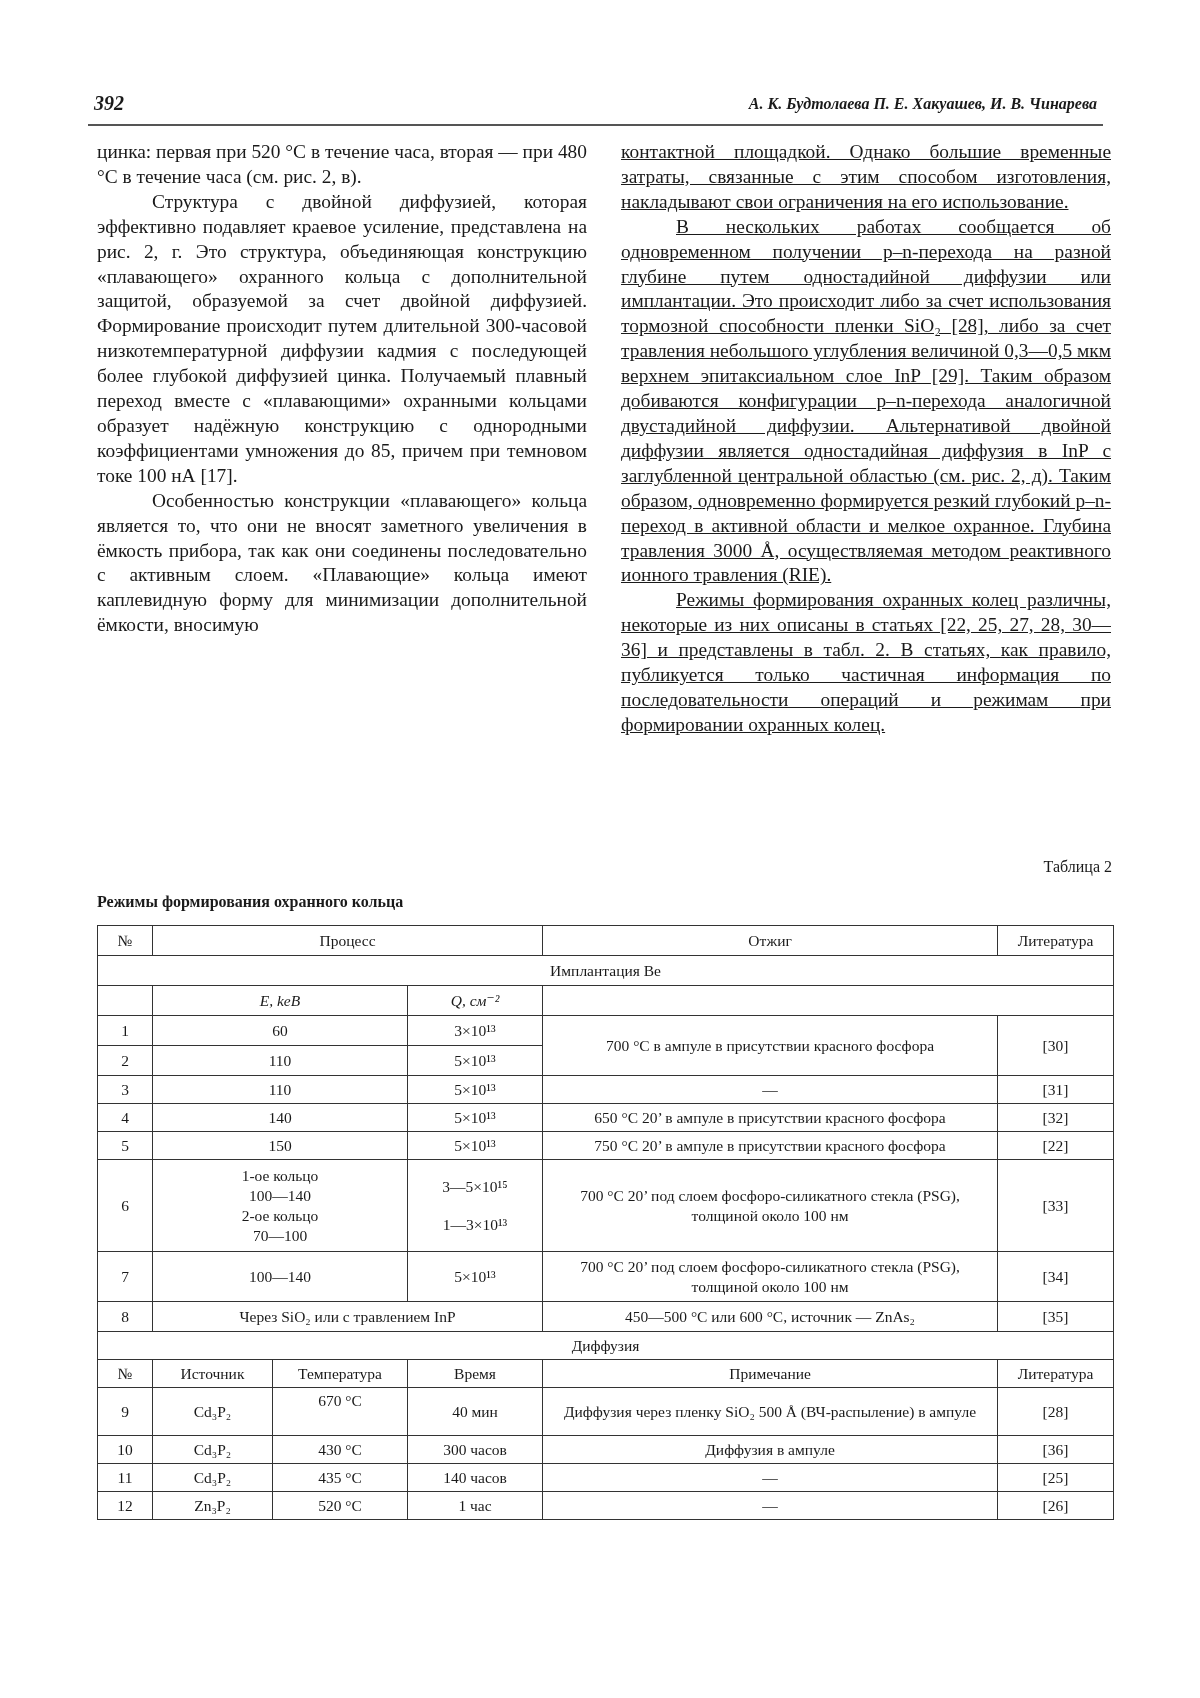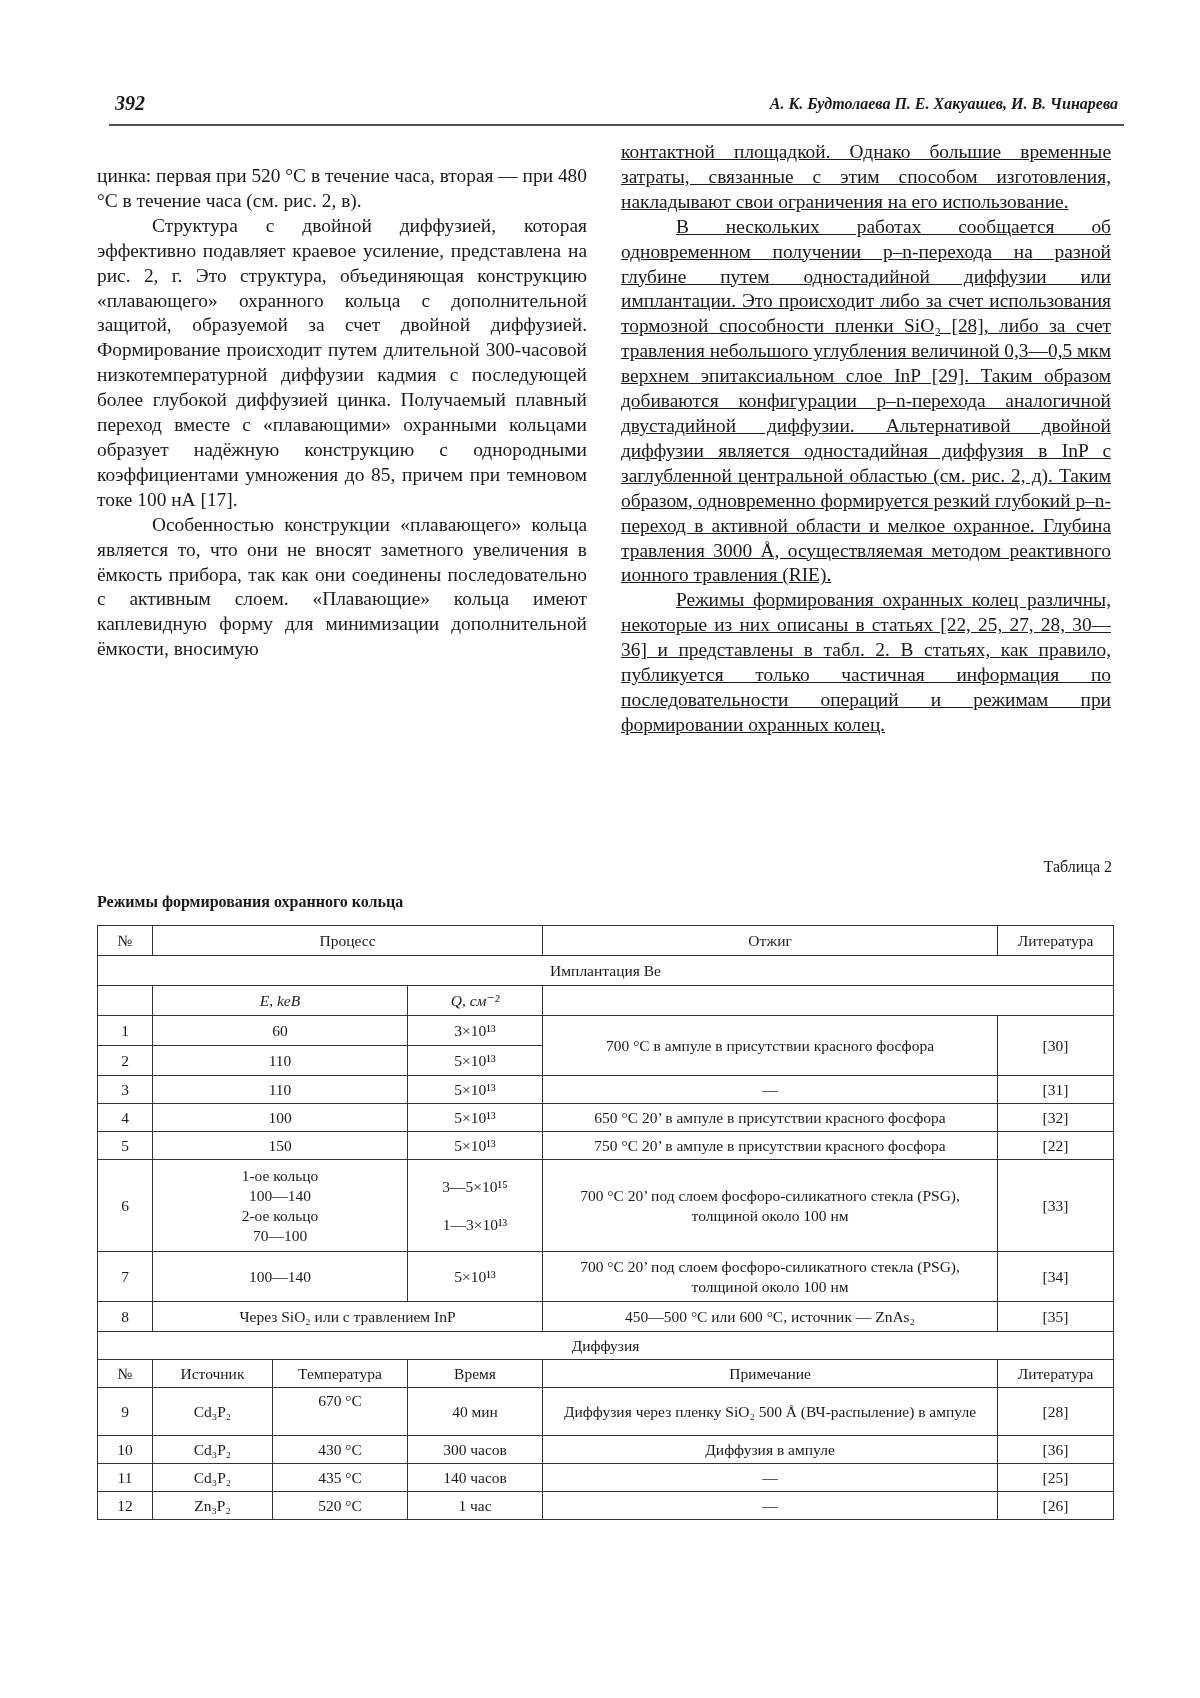--- a/index.html
+++ b/index.html
@@ -1,34 +1,34 @@
 <!DOCTYPE html>
 <html><head>
 <meta charset="utf-8">
 <style>
   html, body { margin: 0; padding: 0; background: #ffffff; }
   body {
     width: 1200px; height: 1698px; position: relative; overflow: hidden;
     font-family: "Liberation Serif", "DejaVu Serif", serif; color: #1a1a1a;
   }
   .header {
-    position: absolute; left: 109px; top: 88px; width: 1015px; height: 36px;
+    position: absolute; left: 88px; top: 88px; width: 1015px; height: 36px;
     border-bottom: 2px solid #555;
   }
   .page-num {
     position: absolute; left: 6px; top: 4px; font-size: 20px; font-weight: bold; font-style: italic;
   }
   .authors {
     position: absolute; right: 6px; top: 7px; font-size: 16px; font-weight: bold; font-style: italic;
   }
   .col {
     position: absolute; top: 140px; width: 490px; font-size: 19.4px; line-height: 24.9px;
     text-align: justify; hyphens: manual;
   }
-  .col.left { left: 97px; margin-top: 24px; }
+  .col.left { left: 97px; }
   .col.right { left: 621px; text-decoration: underline; }
   .col p { margin: 0; text-indent: 0; }
   .col p.ind { text-indent: 55px; }
   .table-label {
     position: absolute; right: 88px; top: 858px; font-size: 16px;
   }
   .table-title {
     position: absolute; left: 97px; width: 1015px; top: 893px; text-align: left;
     font-size: 16px; font-weight: bold;
   }
@@ -106,21 +106,21 @@
   </tr>
   <tr style="height:28px">
     <td class="c">3</td>
     <td colspan="2" class="l">110</td>
     <td class="l">5×10¹³</td>
     <td class="l">—</td>
     <td class="c">[31]</td>
   </tr>
   <tr style="height:28px">
     <td class="c">4</td>
-    <td colspan="2" class="l">100</td>
+    <td colspan="2" class="l">140</td>
     <td class="l">5×10¹³</td>
     <td class="l">650 °C 20’ в ампуле в присутствии красного фосфора</td>
     <td class="c">[32]</td>
   </tr>
   <tr style="height:28px">
     <td class="c">5</td>
     <td colspan="2" class="l">150</td>
     <td class="l">5×10¹³</td>
     <td class="l">750 °C 20’ в ампуле в присутствии красного фосфора</td>
     <td class="c">[22]</td>

